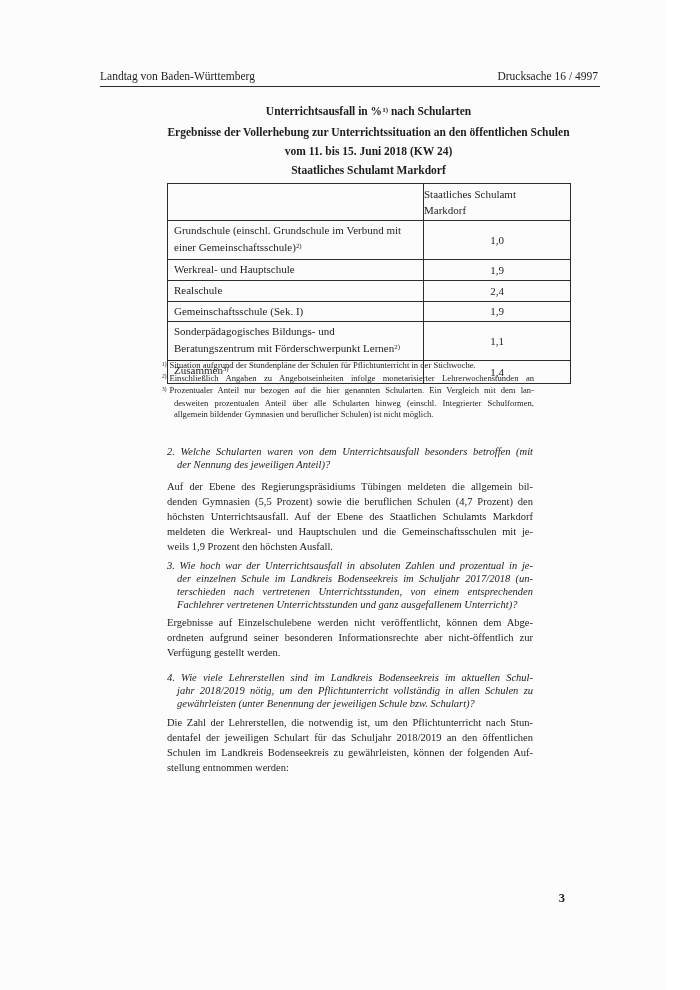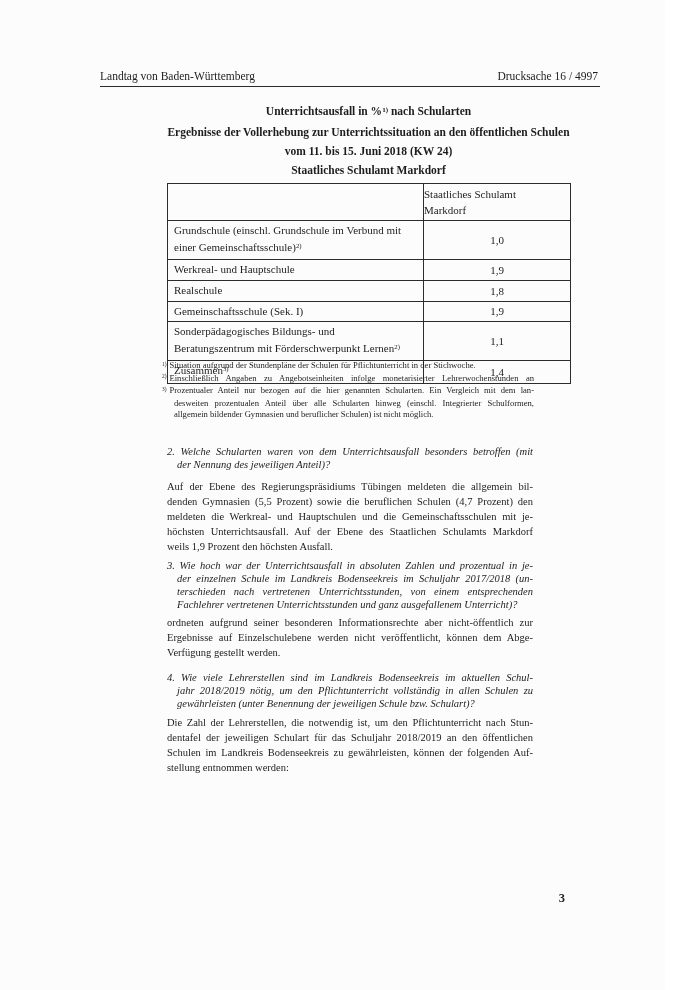--- a/index.html
+++ b/index.html
@@ -90,21 +90,21 @@
     <tr class="h19">
       <td class="lbl">
         <div>Werkreal- und Hauptschule</div>
       </td>
       <td class="val">1,9</td>
     </tr>
     <tr class="h16">
       <td class="lbl">
         <div>Realschule</div>
       </td>
-      <td class="val">1,8</td>
+      <td class="val">2,4</td>
     </tr>
     <tr class="h17">
       <td class="lbl">
         <div>Gemeinschaftsschule (Sek. I)</div>
       </td>
       <td class="val">1,9</td>
     </tr>
     <tr class="h33">
       <td class="lbl">
         <div>Sonderpädagogisches Bildungs- und</div>
@@ -130,35 +130,35 @@
   </div>
 
   <div class="qblock q2">
     <div class="jl">2. Welche Schularten waren von dem Unterrichtsausfall besonders betroffen (mit</div>
     <div class="ll cont">der Nennung des jeweiligen Anteil)?</div>
   </div>
 
   <div class="pblock pA">
     <div class="jl">Auf der Ebene des Regierungspräsidiums Tübingen meldeten die allgemein bil-</div>
     <div class="jl">denden Gymnasien (5,5 Prozent) sowie die beruflichen Schulen (4,7 Prozent) den</div>
+    <div class="jl">höchsten Unterrichtsausfall. Auf der Ebene des Staatlichen Schulamts Markdorf</div>
     <div class="jl">meldeten die Werkreal- und Hauptschulen und die Gemeinschaftsschulen mit je-</div>
-    <div class="jl">höchsten Unterrichtsausfall. Auf der Ebene des Staatlichen Schulamts Markdorf</div>
     <div class="ll">weils 1,9 Prozent den höchsten Ausfall.</div>
   </div>
 
   <div class="qblock q3">
     <div class="jl">3. Wie hoch war der Unterrichtsausfall in absoluten Zahlen und prozentual in je-</div>
     <div class="jl cont">der einzelnen Schule im Landkreis Bodenseekreis im Schuljahr 2017/2018 (un-</div>
     <div class="jl cont">terschieden nach vertretenen Unterrichtsstunden, von einem entsprechenden</div>
     <div class="ll cont">Fachlehrer vertretenen Unterrichtsstunden und ganz ausgefallenem Unterricht)?</div>
   </div>
 
   <div class="pblock pB">
+    <div class="jl">Ergebnisse auf Einzelschulebene werden nicht veröffentlicht, können dem Abge-</div>
     <div class="jl">ordneten aufgrund seiner besonderen Informationsrechte aber nicht-öffentlich zur</div>
-    <div class="jl">Ergebnisse auf Einzelschulebene werden nicht veröffentlicht, können dem Abge-</div>
     <div class="ll">Verfügung gestellt werden.</div>
   </div>
 
   <div class="qblock q4">
     <div class="jl">4. Wie viele Lehrerstellen sind im Landkreis Bodenseekreis im aktuellen Schul-</div>
     <div class="jl cont">jahr 2018/2019 nötig, um den Pflichtunterricht vollständig in allen Schulen zu</div>
     <div class="ll cont">gewährleisten (unter Benennung der jeweiligen Schule bzw. Schulart)?</div>
   </div>
 
   <div class="pblock pC">

